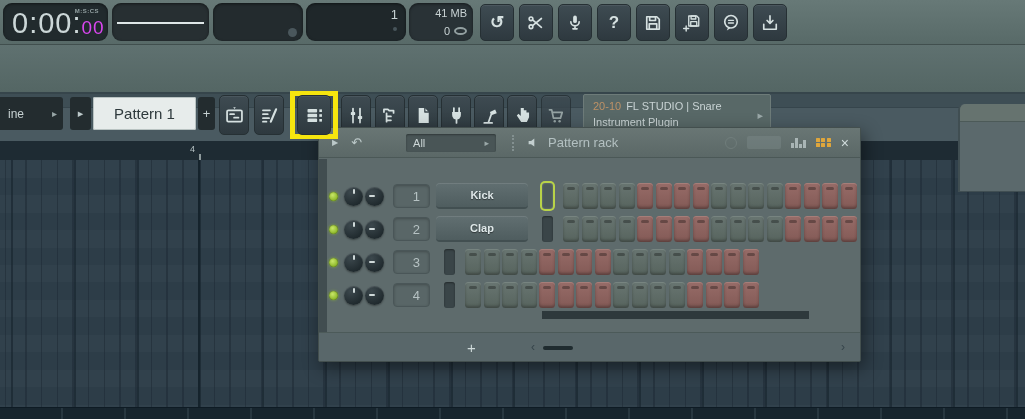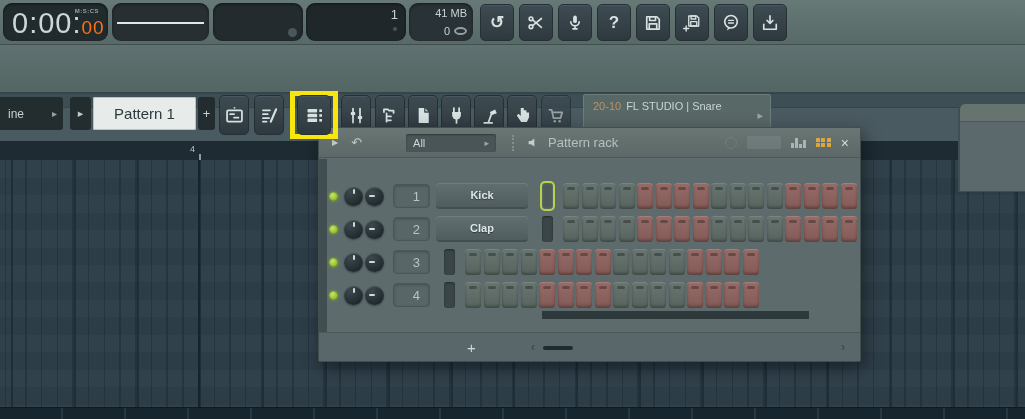--- a/index.html
+++ b/index.html
@@ -18,21 +18,21 @@
   }
   .row2 {
     position:absolute; left:0; top:45px; width:1025px; height:49px;
     background:linear-gradient(#5f7170,#546664);
     border-bottom:2px solid #36454b;
   }
   .dpanel { position:absolute; background:#212a2d; border-radius:9px; box-shadow:inset 0 1px 3px rgba(0,0,0,.5); }
 
   .time-panel { left:3px; top:3px; width:105px; height:38px; display:flex; align-items:flex-end; padding:0 9px 3px 9px; }
   .time-main { font-size:29px; line-height:1; color:#ccd7d8; letter-spacing:1px; font-weight:400; }
-  .time-sec  { font-size:19px; line-height:1.05; color:#f97316; letter-spacing:1px; }
+  .time-sec  { font-size:19px; line-height:1.05; color:#d946ef; letter-spacing:1px; }
   .time-unit { position:absolute; top:5px; right:9px; font-size:6px; letter-spacing:.5px; color:#93a1a2; font-weight:bold; }
 
   .p2 { left:112px; top:3px; width:97px; height:38px; background:#272f32; }
   .p2 .hline { position:absolute; left:5px; right:5px; top:19px; height:2px; background:#dfe7e8; }
   .p3 { left:213px; top:3px; width:90px; height:38px; background:#232b2e; }
   .p3 .circ { position:absolute; right:6px; bottom:4px; width:9px; height:9px; border-radius:50%; background:#4a575c; }
   .p4 { left:306px; top:3px; width:100px; height:38px; background:#1f272a; }
   .p4 .posnum { position:absolute; top:4px; right:8px; font-size:13px; color:#c6d1d2; }
   .p4 .dot { position:absolute; right:9px; top:24px; width:4px; height:4px; border-radius:50%; background:#47545a; }
   .p5 { left:409px; top:3px; width:64px; height:38px; background:#293236; }
@@ -344,20 +344,21 @@
     <div class="r2btn faded" style="left:541px">
       <svg viewBox="0 0 24 24" style="stroke:#a7b4b3">
           <path d="M4 5.5h2.5L8.5 15h8l2-6.5H7"></path>
           <circle cx="10" cy="18.5" r="1.4" fill="#a7b4b3" stroke="none"></circle>
           <circle cx="15.5" cy="18.5" r="1.4" fill="#a7b4b3" stroke="none"></circle>
         </svg>
     </div>
 
     <div class="info-panel">
       <div><span class="info-code">20-10</span><span>FL STUDIO | Snare</span></div>
+      <div>Instrument Plugin</div>
       <span class="info-arr">▸</span>
     </div>
   </div>
 
   <div class="crack">
     <div class="crack-header">
       <span class="hicon h-play">▶</span>
       <span class="hicon h-undo">↶</span>
       <div class="h-filter">
         <span>All</span>

